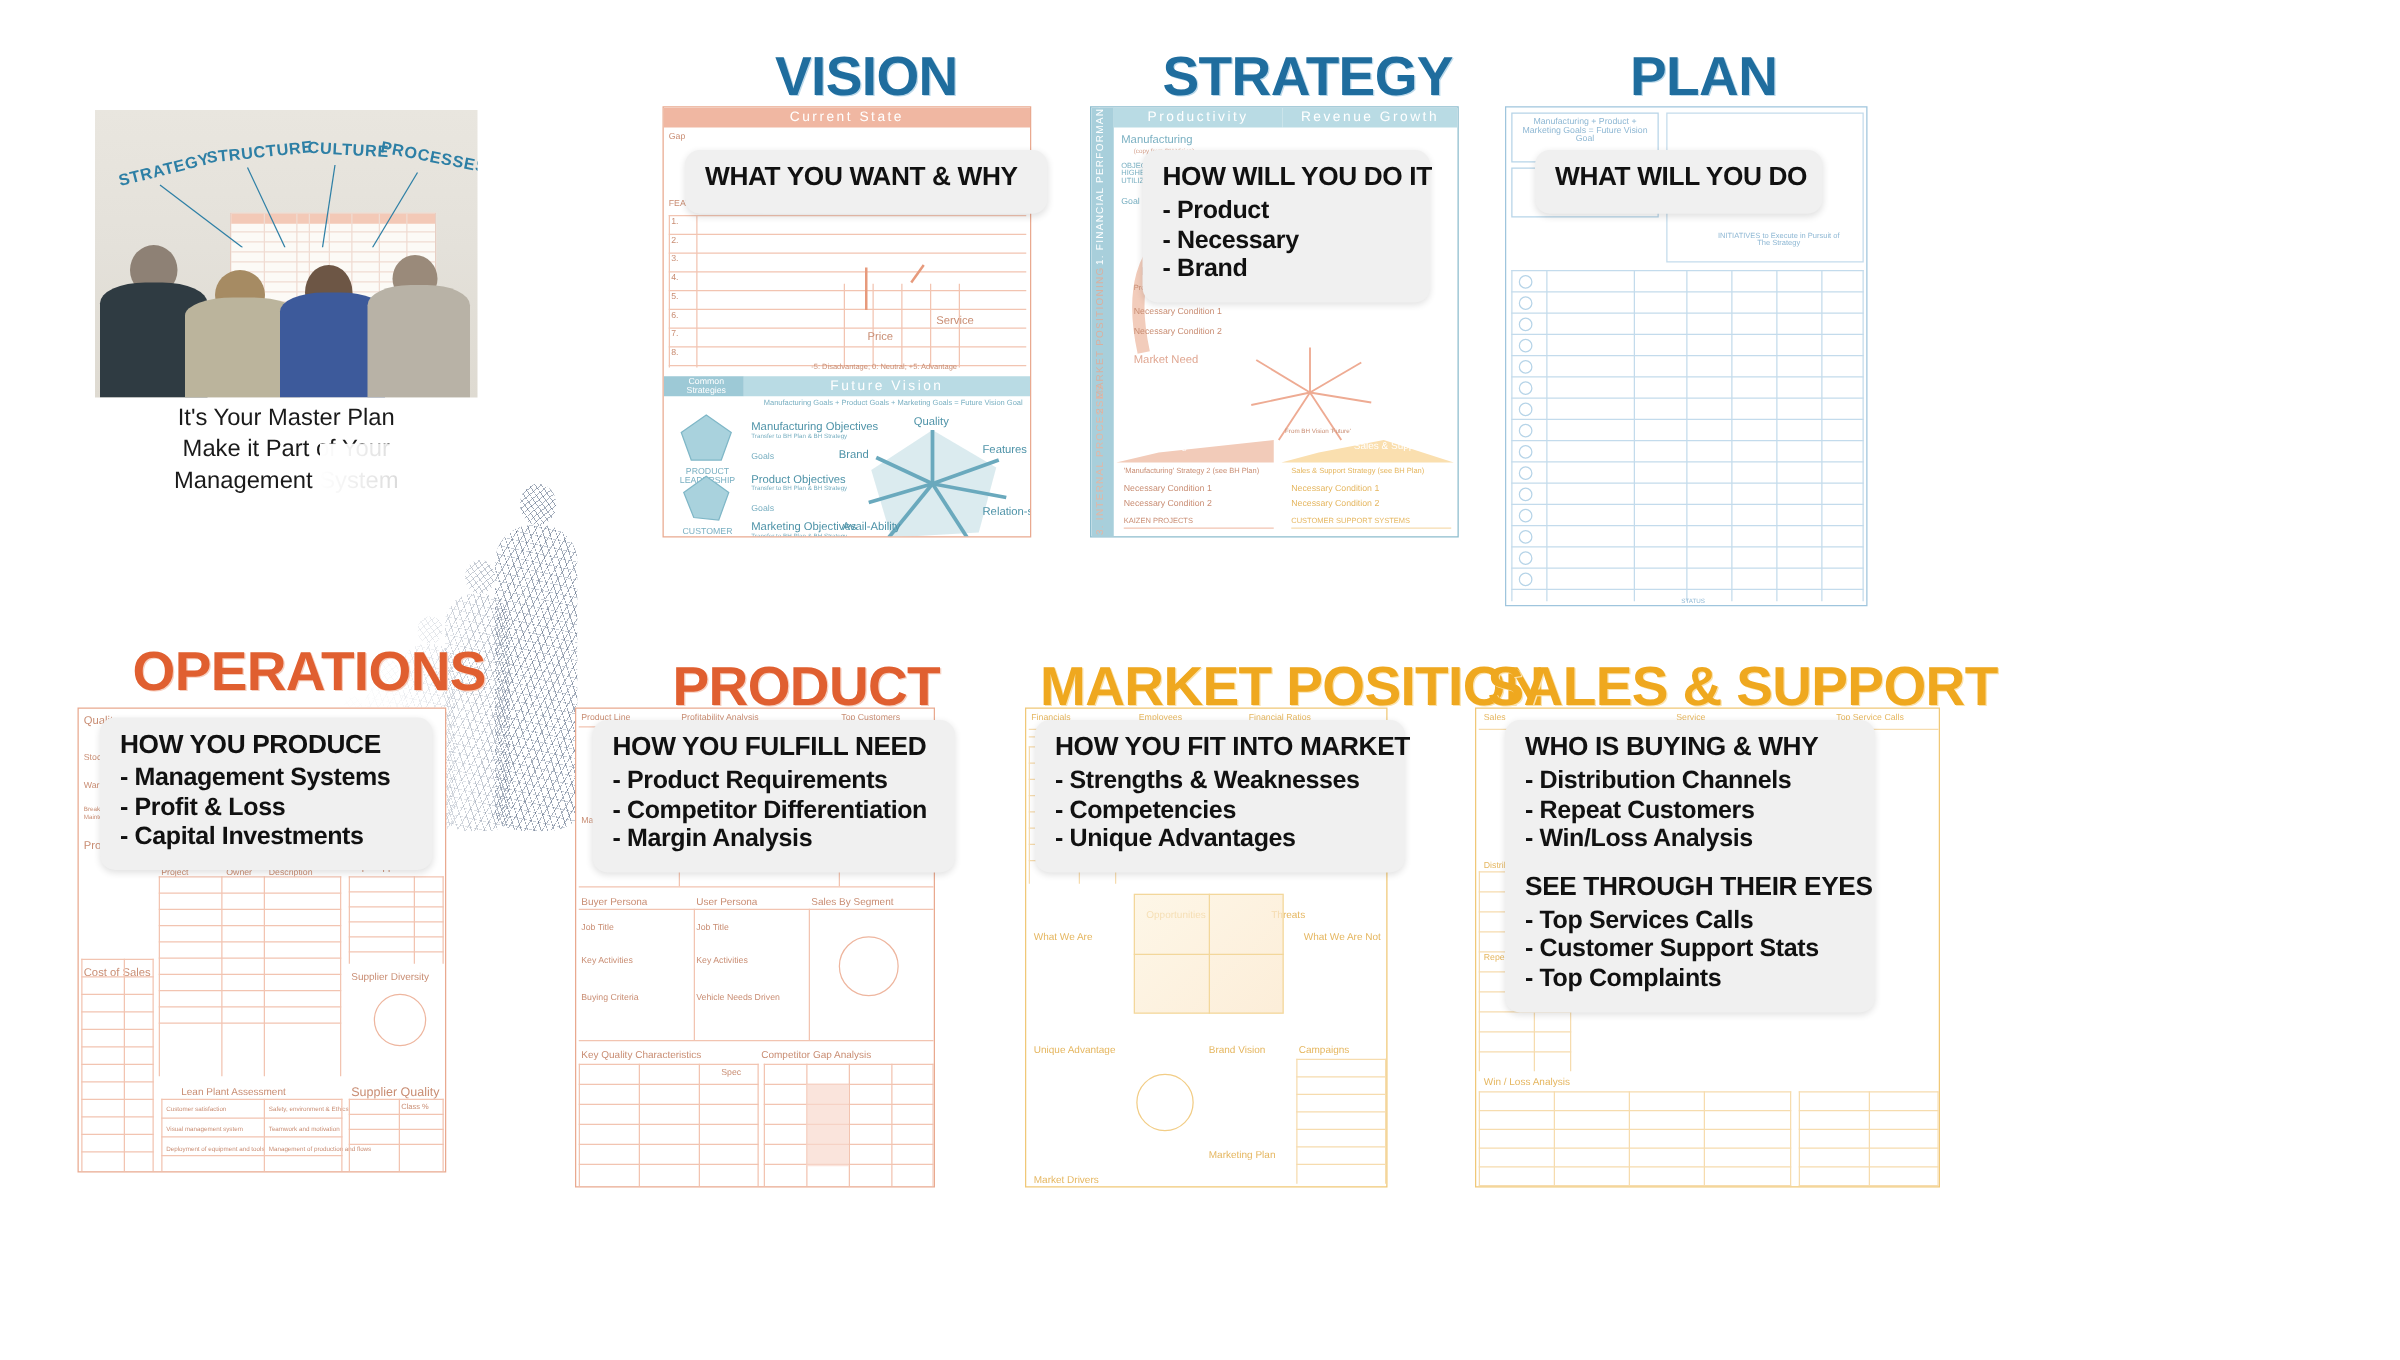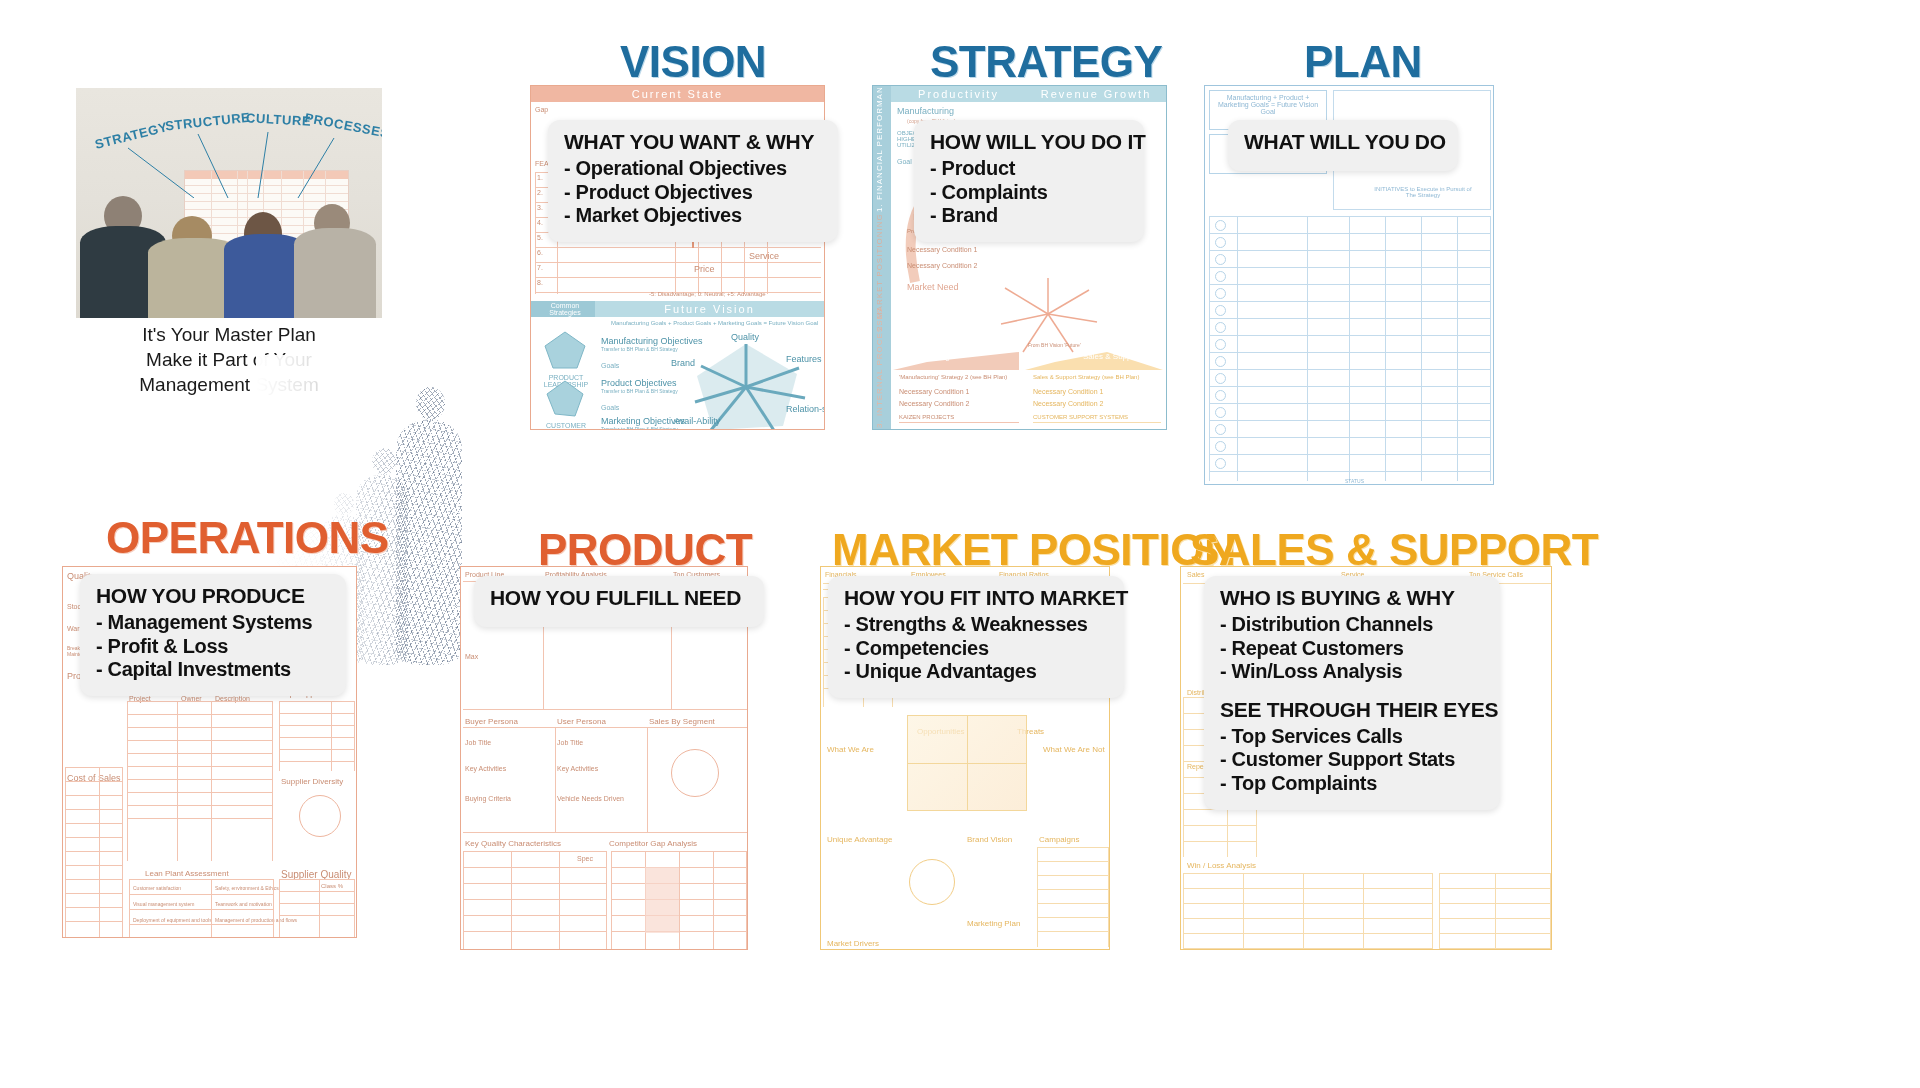--- a/index.html
+++ b/index.html
@@ -288,25 +288,20 @@
       </svg>
       <div class="mini mini-teal" style="left:200px; top:246px; font-size:9px; color:#4e93a8;">Quality</div>
       <div class="mini mini-teal" style="left:255px; top:268px; font-size:9px; color:#4e93a8;">Features</div>
       <div class="mini mini-teal" style="left:255px; top:318px; font-size:9px; color:#4e93a8;">Relation-ships</div>
       <div class="mini mini-teal" style="left:143px; top:330px; font-size:9px; color:#4e93a8;">Avail-Ability</div>
       <div class="mini mini-teal" style="left:140px; top:272px; font-size:9px; color:#4e93a8;">Brand</div>
     </div>
 
     <div class="card" style="left:18px; top:80px; width:290px;">
       <h3>WHAT YOU WANT &amp; WHY</h3>
-      <ul>
-        <li>- Operational Objectives</li>
-        <li>- Product Objectives</li>
-        <li>- Market Objectives</li>
-      </ul>
     </div>
   </div>
 
   <div class="panel" style="left:872px; top:40px;">
     <div class="panel-title title-blue" style="left:58px; top:0;">STRATEGY</div>
 
     <div class="sheet sheet-teal" style="left:0; top:45px; width:295px; height:345px;">
       <div style="position:absolute; left:0; top:0; width:18px; height:345px; background:#a8cfdb;"></div>
       <div class="vbar" style="left:2px; top:6px; height:120px;">1. FINANCIAL PERFORMANCE</div>
       <div class="vbar" style="left:2px; top:130px; height:115px; color:#d9b0a0;">2. MARKET POSITIONING</div>
@@ -364,21 +359,21 @@
       </div>
       <div class="grid g-gold" style="left:160px; top:336px; width:128px; height:9px;">
         <div class="hl" style="top:0"></div>
       </div>
     </div>
 
     <div class="card" style="left:42px; top:80px; width:230px;">
       <h3>HOW WILL YOU DO IT</h3>
       <ul>
         <li>- Product</li>
-        <li>- Complaints</li>
+        <li>- Necessary</li>
         <li>- Brand</li>
       </ul>
     </div>
   </div>
 
   <div class="panel" style="left:1204px; top:40px;">
     <div class="panel-title title-blue" style="left:100px; top:0;">PLAN</div>
 
     <div class="sheet sheet-blue" style="left:0; top:45px; width:290px; height:400px;">
       <div class="mini mini-blue" style="left:8px; top:8px; font-size:7px; width:110px; white-space:normal; text-align:center;">Manufacturing + Product + Marketing Goals = Future Vision Goal</div>
@@ -610,20 +605,25 @@
           <div class="vl" style="left:34px"></div>
         <div class="vl" style="left:68px"></div>
           <div class="vl" style="left:102px"></div>
         <div class="vl" style="left:135px"></div>
       </div>
       <div style="position:absolute; left:184px; top:300px; width:34px; height:66px; background:#f8d9cd; opacity:0.7;"></div>
     </div>
 
     <div class="card" style="left:14px; top:48px; width:290px;">
       <h3>HOW YOU FULFILL NEED</h3>
+      <ul>
+        <li>- Product Requirements</li>
+        <li>- Competitor Differentiation</li>
+        <li>- Margin Analysis</li>
+      </ul>
     </div>
   </div>
 
   <div class="panel" style="left:820px; top:528px;">
     <div class="panel-title title-gold" style="left:12px; top:0;">MARKET POSITION</div>
 
     <div class="sheet sheet-gold" style="left:0; top:38px; width:290px; height:384px;">
       <div class="mini mini-gold" style="left:4px; top:4px;">Financials</div>
       <div class="mini mini-gold" style="left:90px; top:4px;">Employees</div>
       <div class="mini mini-gold" style="left:178px; top:4px;">Financial Ratios</div>

